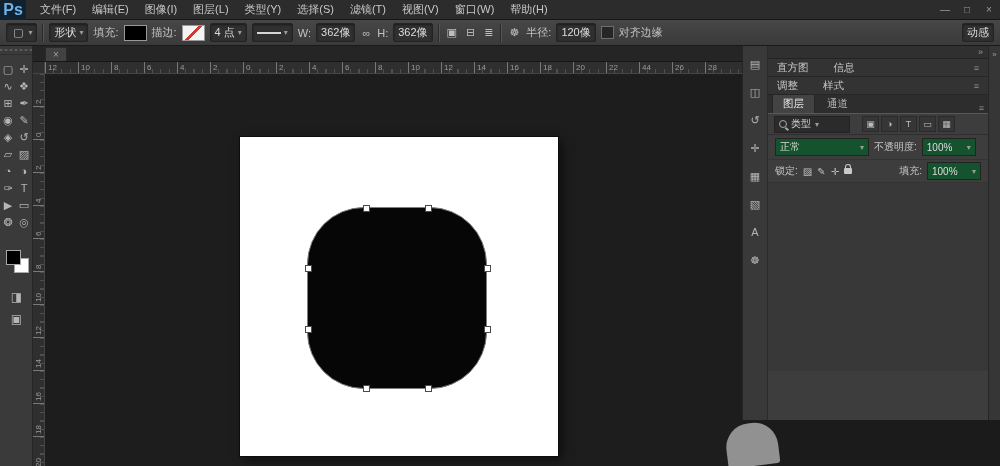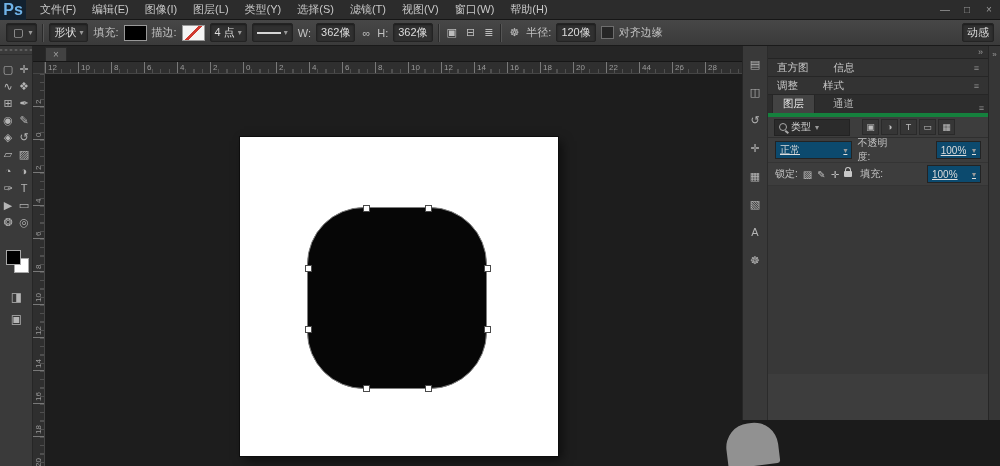--- a/index.html
+++ b/index.html
@@ -70,38 +70,38 @@
   
   .dockstrip{left:742px;top:46px;width:26px;height:374px;background:#393939;border-left:1px solid #262626;
     border-right:1px solid #2b2b2b;display:flex;flex-direction:column;align-items:center;gap:16px;padding-top:12px;}
   .strip-icon{color:#b5b5b5;font-size:11px;line-height:12px;}
   .panels{left:768px;top:46px;width:220px;height:374px;background:#3d3d3d;}
   .dockhead{height:12px;background:#303030;border-bottom:1px solid #242424;display:flex;
     justify-content:flex-end;align-items:center;padding:0 5px;color:#9a9a9a;font-size:9px;}
   .ptabs{height:17px;background:#333;border-bottom:1px solid #262626;display:flex;align-items:center;
     gap:25px;padding:0 9px;font-size:10.5px;color:#c6c6c6;}
   .pmenu{margin-left:auto;color:#8f8f8f;font-size:9px;}
-  .ptabs3{height:18px;background:#2d2d2d;border-bottom:4px solid #15803d;display:flex;align-items:flex-end;
-    gap:8px;padding:0 4px;font-size:10.5px;}
+  .ptabs3{height:18px;background:#2d2d2d;border-bottom:1px solid #15803d;display:flex;align-items:flex-end;
+    gap:2px;padding:0 4px;font-size:10.5px;}
   .ltab{padding:2px 10px;background:#434343;border:1px solid #262626;border-bottom:none;color:#e2e2e2;}
   .ltab2{padding:2px 10px;color:#b5b5b5;}
   .filterbar{height:20px;display:flex;align-items:center;gap:12px;padding:0 6px;border-bottom:1px solid #2f2f2f;}
   .searchbox{background:#2b2b2b;border:1px solid #222;height:15px;display:flex;align-items:center;
     gap:4px;padding:0 4px;width:66px;color:#d0d0d0;font-size:10px;}
   .mag{width:6px;height:6px;border:1px solid #a8a8a8;border-radius:50%;display:inline-block;position:relative;}
   .mag::after{content:"";position:absolute;width:4px;height:1.5px;background:#a8a8a8;right:-3px;bottom:-2px;
     transform:rotate(40deg);}
   .ficon{width:15px;height:14px;background:#363636;border:1px solid #2a2a2a;color:#bdbdbd;font-size:9px;
     display:inline-flex;align-items:center;justify-content:center;margin-right:2px;}
   .prow{display:flex;align-items:center;gap:5px;padding:0 7px;font-size:10px;color:#c5c5c5;}
   .blendrow{height:24px;border-bottom:1px solid #343434;}
-  .selbox{background:#0c4a6e;border:1px solid #232323;height:16px;display:flex;align-items:center;
-    justify-content:space-between;padding:0 4px;color:#ddd;font-size:10px;text-decoration:underline;}
+  .selbox{background:#14532d;border:1px solid #232323;height:16px;display:flex;align-items:center;
+    justify-content:space-between;padding:0 4px;color:#ddd;font-size:10px;}
   .bsel{width:84px;}
-  .ssel{width:44px;margin-left:39px;}
+  .ssel{width:44px;}
   .lockrow{height:22px;border-bottom:1px solid #343434;}
   .lockicon{color:#bdbdbd;font-size:10px;}
   .lockcss{width:8px;height:6px;background:#c9c9c9;border-radius:1px;position:relative;display:inline-block;}
   .lockcss::before{content:"";position:absolute;left:1px;top:-4px;width:4px;height:4px;
     border:1px solid #c9c9c9;border-bottom:none;border-radius:3px 3px 0 0;}
   .lrow{height:28px;display:flex;align-items:center;border-bottom:1px solid #323232;}
   .lrow.selected{background:#3e5b77;}
   .eyecell{width:24px;height:28px;border-right:1px solid #323232;display:flex;align-items:center;
     justify-content:center;}
   .eye{width:12px;height:8px;border:1px solid #cdcdcd;border-radius:50% / 60%;position:relative;display:inline-block;}

